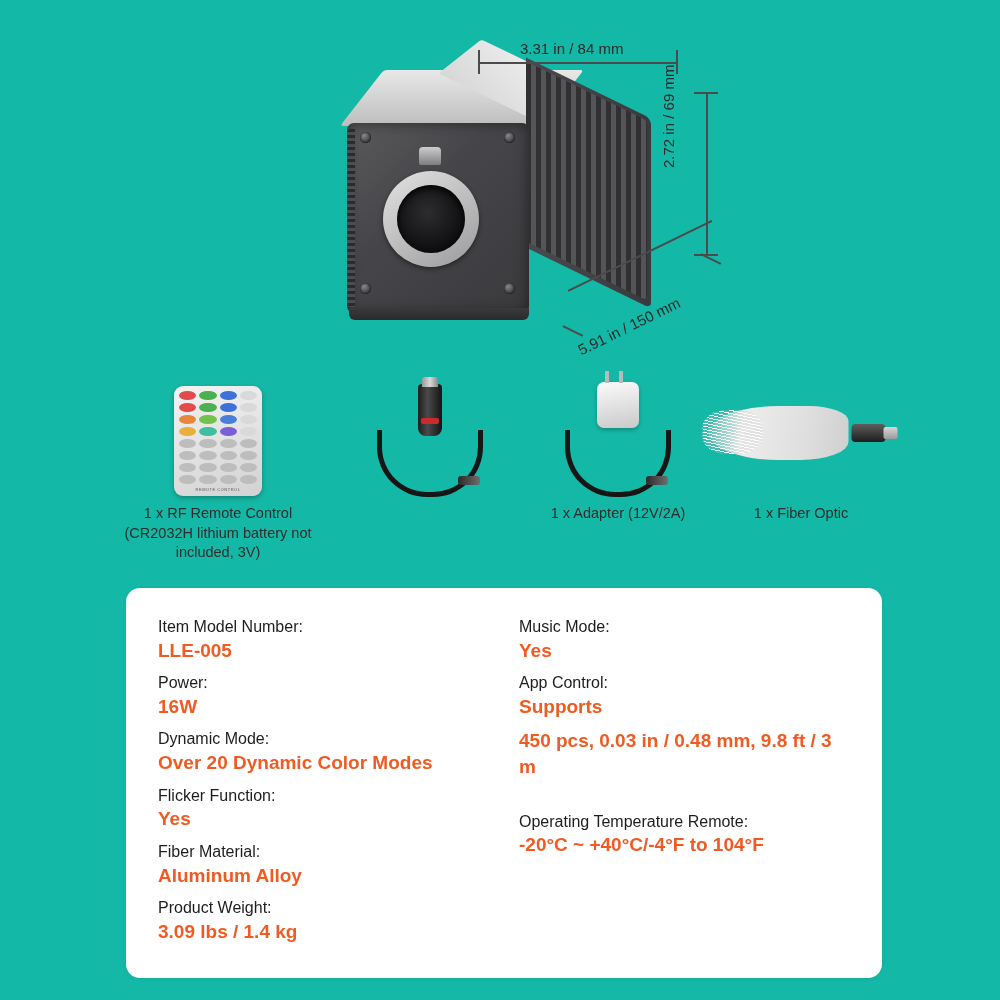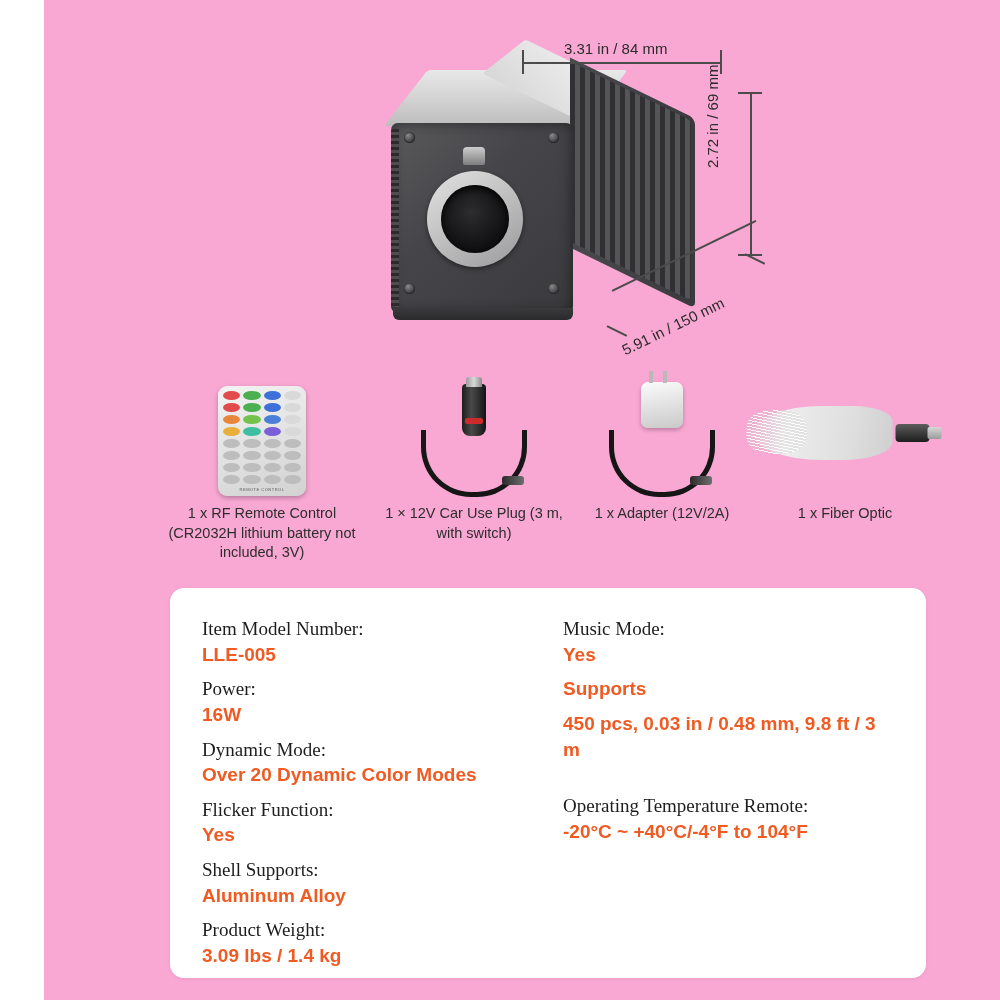--- a/index.html
+++ b/index.html
@@ -11,22 +11,21 @@
     width: 1000px;
     height: 1000px;
     position: relative;
     font-family: "Liberation Sans", sans-serif;
     color: #1a1a1a;
     overflow: hidden;
   }
   .page {
     position: absolute;
     inset: 0;
-    background: #f9a8d4;
-    margin-left: 44px;
+    background: #14b8a6;
   }
 
   
   .hero {
     position: absolute;
     left: 0; top: 0;
     width: 1000px;
     height: 380px;
   }
 
@@ -256,24 +255,23 @@
     border-radius: 14px;
     box-shadow: 0 1px 4px rgba(0,0,0,.07);
     padding: 28px 32px;
     box-sizing: border-box;
     display: flex;
     gap: 30px;
   }
   .spec-col { flex: 1; }
   .spec-item { margin-bottom: 9px; }
   .spec-label {
-    font-size: 19px;
+    font-size: 16px;
     color: #1d1d1d;
     line-height: 1.35;
-    font-family: Liberation Serif, serif;
   }
   .spec-value {
     font-size: 19px;
     font-weight: bold;
     color: #ef5b22;
     line-height: 1.35;
   }
   .gap-block { height: 22px; }
 </style>
 </head>
@@ -363,21 +361,20 @@
       <div class="cap">1 x RF Remote Control (CR2032H lithium battery not included, 3V)</div>
     </div>
 
     <div class="acc" style="left:340px; top:8px; width:180px;">
       <div class="art">
         <div class="plug-car"></div>
         <div class="cable">
             <div class="dcplug"></div>
           </div>
       </div>
-      <div class="cap">1 × 12V Car Use Plug (3 m, with switch)</div>
     </div>
 
     <div class="acc" style="left:528px; top:8px; width:180px;">
       <div class="art">
         <div class="adapter"></div>
         <div class="cable">
             <div class="dcplug"></div>
           </div>
       </div>
       <div class="cap">1 x Adapter (12V/2A)</div>
@@ -408,35 +405,36 @@
       </div>
       <div class="spec-item">
         <div class="spec-label">Dynamic Mode:</div>
         <div class="spec-value">Over 20 Dynamic Color Modes</div>
       </div>
       <div class="spec-item">
         <div class="spec-label">Flicker Function:</div>
         <div class="spec-value">Yes</div>
       </div>
       <div class="spec-item">
-        <div class="spec-label">Shell Supports:</div>
+        <div class="spec-label">Fiber Material:</div>
         <div class="spec-value">Aluminum Alloy</div>
       </div>
       <div class="spec-item">
         <div class="spec-label">Product Weight:</div>
         <div class="spec-value">3.09 lbs / 1.4 kg</div>
       </div>
     </div>
 
     <div class="spec-col">
       <div class="spec-item">
         <div class="spec-label">Music Mode:</div>
         <div class="spec-value">Yes</div>
       </div>
       <div class="spec-item">
+        <div class="spec-label">App Control:</div>
         <div class="spec-value">Supports</div>
       </div>
       <div class="spec-item">
         <div class="spec-value">450 pcs, 0.03 in / 0.48 mm, 9.8 ft / 3 m</div>
       </div>
       <div class="gap-block"></div>
       <div class="spec-item">
         <div class="spec-label">Operating Temperature Remote:</div>
         <div class="spec-value">-20°C ~ +40°C/-4°F to 104°F</div>
       </div>

